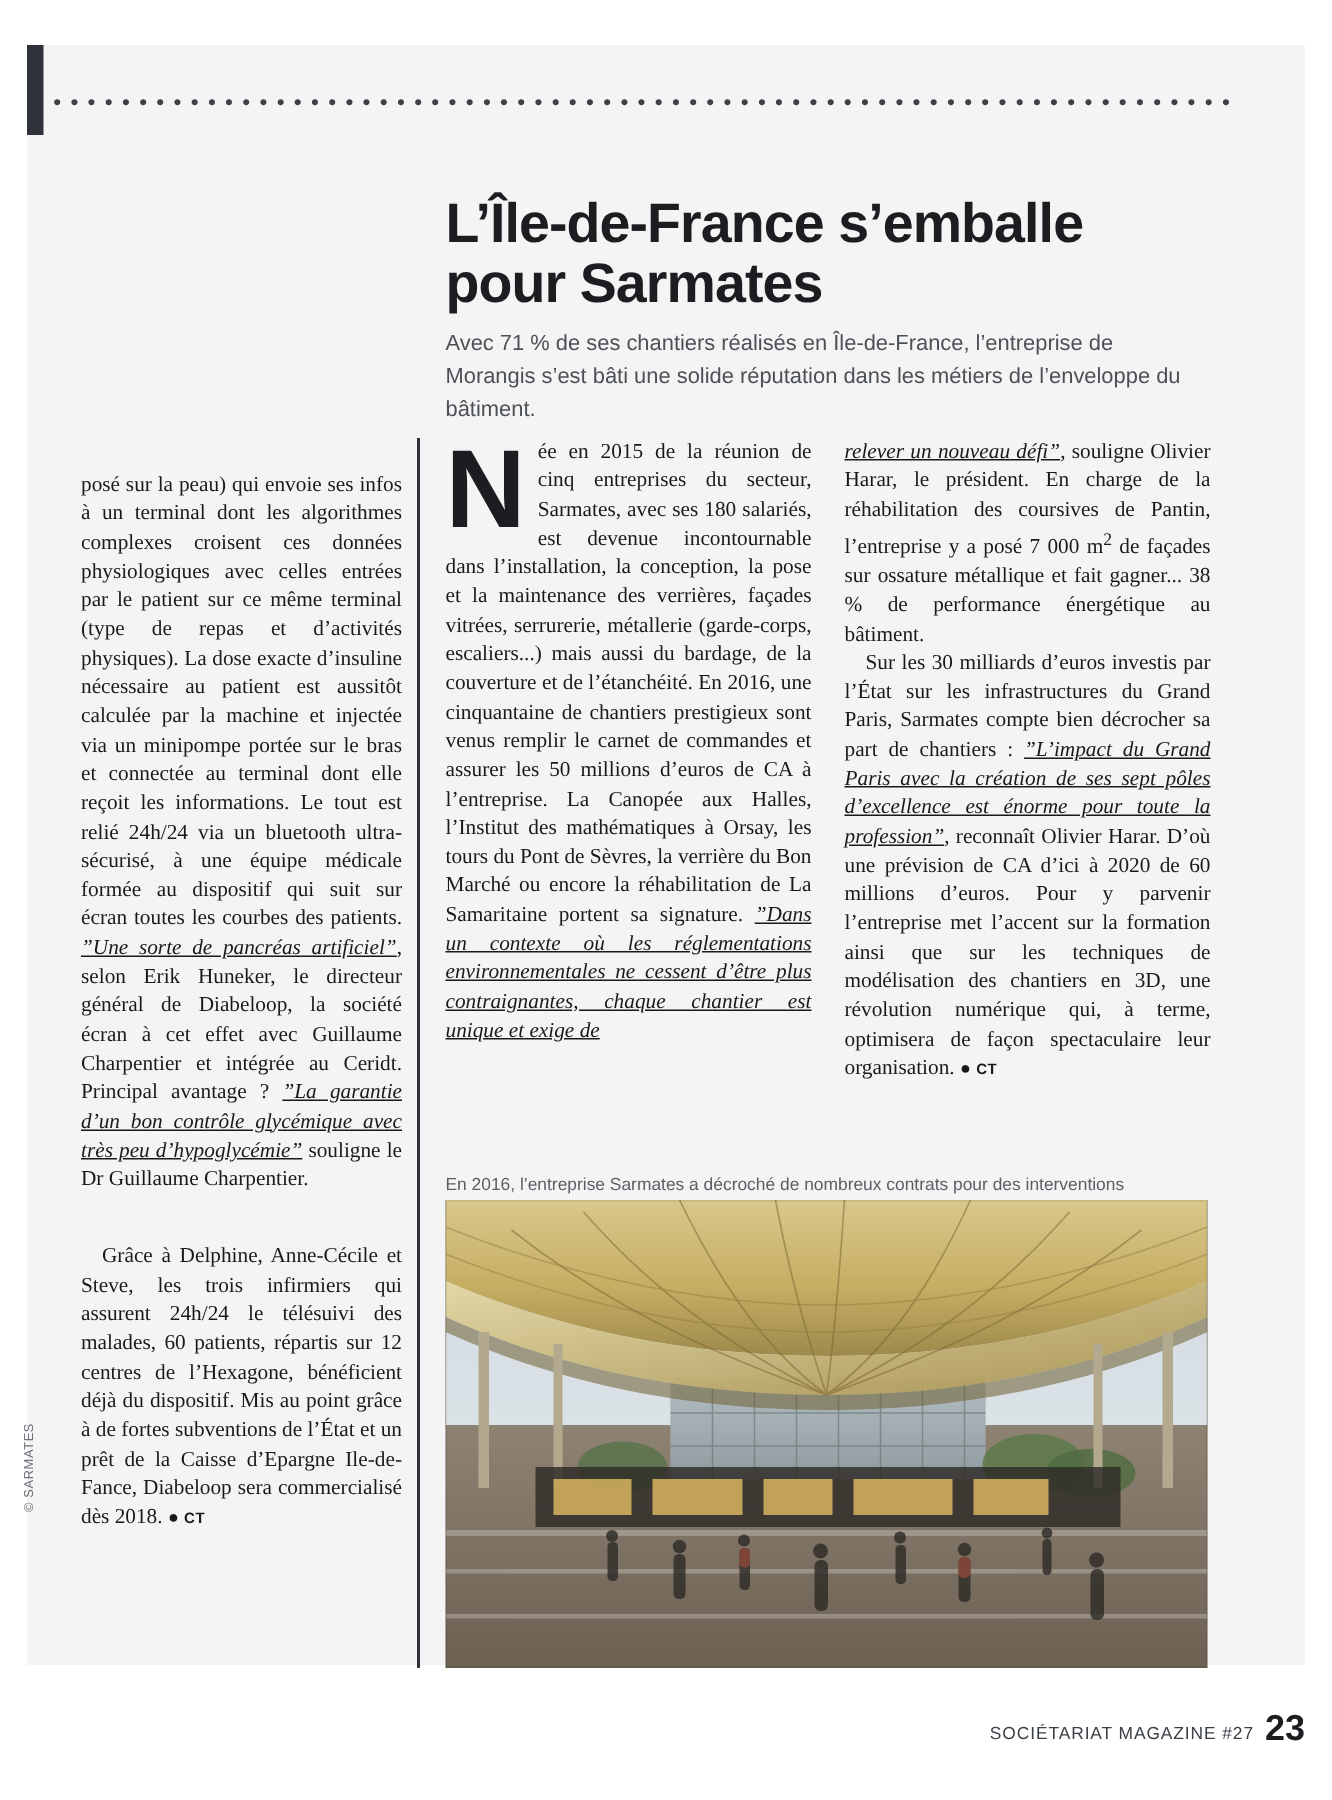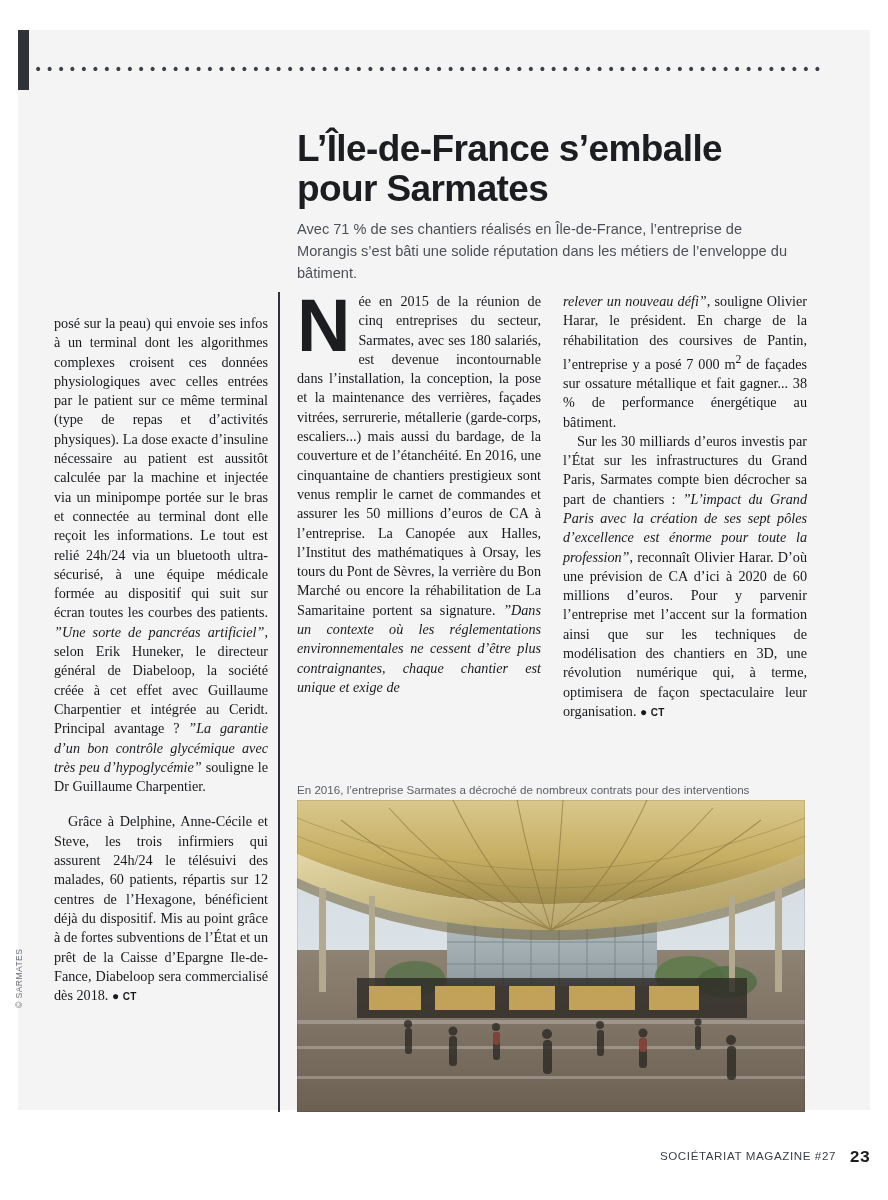--- a/index.html
+++ b/index.html
@@ -82,21 +82,21 @@
   
   .col {
     position: absolute;
     font-size: 14.2px;
     line-height: 19.3px;
     text-align: justify;
     color: #17191c;
   }
   .col p { margin: 0 0 0 0; text-indent: 14px; }
   .col p.first { text-indent: 0; }
-  .col p.spaced { margin-top: 16px; }
+  .col p.spaced { margin-top: 32px; }
 
   #col-left {
     left: 54px;
     top: 314px;
     width: 214px;
   }
   #col-mid {
     left: 297px;
     top: 292px;
     width: 244px;
@@ -121,21 +121,21 @@
   .dropcap {
     float: left;
     font-family: "Liberation Sans", sans-serif;
     font-weight: bold;
     font-size: 74px;
     line-height: 60px;
     padding: 4px 8px 0 0;
     color: #1b1d20;
   }
 
-  .ital { font-style: italic; }
+  .ital { font-style: italic; text-decoration: underline; }
   .bullet-ct {
     font-family: "Liberation Sans", sans-serif;
     font-weight: bold;
     font-size: 10px;
     letter-spacing: 0.3px;
   }
   .dot-glyph { font-size: 12px; }
 
   
   .caption {
@@ -182,23 +182,23 @@
     bottom: 38px;
     font-family: "Liberation Sans", sans-serif;
     font-size: 11.6px;
     letter-spacing: 0.6px;
     color: #3a3e45;
   }
   .footer-page {
     position: absolute;
     right: 18px;
     bottom: 33px;
-    font-family: Liberation Mono, monospace;
+    font-family: Liberation Sans, sans-serif;
     font-weight: bold;
-    font-size: 17px;
+    font-size: 24px;
     color: #1b1d20;
   }
 </style>
 </head>
 <body>
 
 <div class="page">
 
   <div class="panel"></div>
   <div class="left-bar"></div>
@@ -206,21 +206,21 @@
 
   <h1 class="headline">L’Île-de-France s’emballe pour Sarmates</h1>
 
   <div class="standfirst">Avec 71 % de ses chantiers réalisés en Île-de-France, l’entreprise de Morangis s’est bâti une solide réputation dans les métiers de l’enveloppe du bâtiment.</div>
 
   <div class="divider"></div>
 
   <div class="col" id="col-left">
     <p class="first">
       <span>posé sur la peau) qui envoie ses infos à un terminal dont les algorithmes complexes croisent ces données physiologiques avec celles entrées par le patient sur ce même terminal (type de repas et d’activités physiques). La dose exacte d’insuline nécessaire au patient est aussitôt calculée par la machine et injectée via un minipompe portée sur le bras et connectée au terminal dont elle reçoit les informations. Le tout est relié 24h/24 via un bluetooth ultra-sécurisé, à une équipe médicale formée au dispositif qui suit sur écran toutes les courbes des patients.</span>
-      <span class="ital">”Une sorte de pancréas artificiel”</span><span>, selon Erik Huneker, le directeur général de Diabeloop, la société créée à cet effet avec Guillaume Charpentier et intégrée au Ceridt. Principal avantage ? </span><span class="ital">”La garantie d’un bon contrôle glycémique avec très peu d’hypoglycémie”</span><span> souligne le Dr Guillaume Charpentier.</span>
+      <span class="ital">”Une sorte de pancréas artificiel”</span><span>, selon Erik Huneker, le directeur général de Diabeloop, la société écran à cet effet avec Guillaume Charpentier et intégrée au Ceridt. Principal avantage ? </span><span class="ital">”La garantie d’un bon contrôle glycémique avec très peu d’hypoglycémie”</span><span> souligne le Dr Guillaume Charpentier.</span>
     </p>
     <p class="spaced">
       <span>Grâce à Delphine, Anne-Cécile et Steve, les trois infirmiers qui assurent 24h/24 le télésuivi des malades, 60 patients, répartis sur 12 centres de l’Hexagone, bénéficient déjà du dispositif. Mis au point grâce à de fortes subventions de l’État et un prêt de la Caisse d’Epargne Ile-de-Fance, Diabeloop sera commercialisé dès 2018.</span>
       <span class="dot-glyph">●</span>
       <span class="bullet-ct">CT</span>
     </p>
   </div>
 
   <div class="col" id="col-mid">
     <p class="first">

